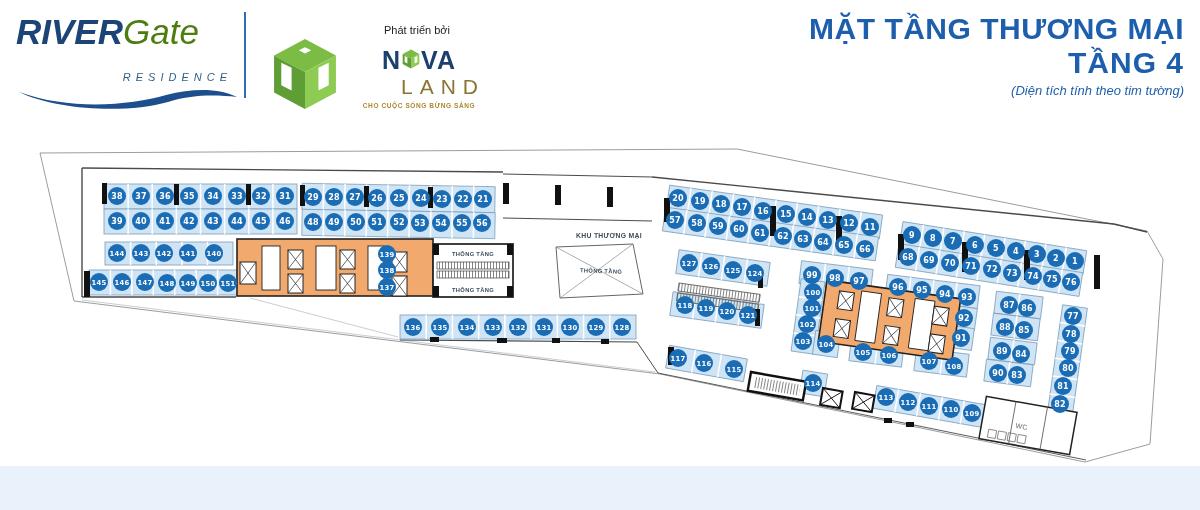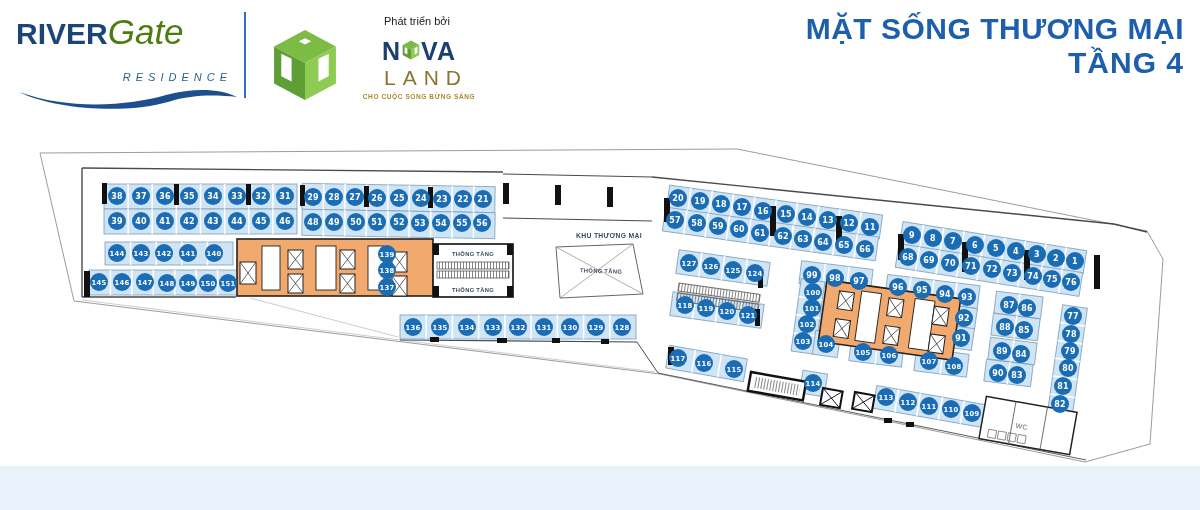--- a/index.html
+++ b/index.html
@@ -1,32 +1,32 @@
 <!DOCTYPE html>
 <html><head>
 <meta charset="utf-8">
 <style>
   html,body{margin:0;padding:0;background:#fff;}
   .page{position:relative;width:1200px;height:510px;background:#fff;overflow:hidden;
         font-family:"Liberation Sans",sans-serif;}
   
   .brand{position:absolute;left:16px;top:12px;width:222px;}
   .brand-line{white-space:nowrap;}
-  .brand-river{font-size:30px;font-weight:bold;color:#1c4577;letter-spacing:0px;text-align:center;}
+  .brand-river{font-size:35px;font-weight:bold;font-style:italic;color:#1c4577;letter-spacing:0px;text-align:center;}
   .brand-gate{font-size:35px;font-style:italic;color:#4d7c0f;}
   .brand-res{font-size:11px;letter-spacing:5px;color:#2a5f8a;font-style:italic;text-align:right;margin-top:19px;padding-right:6px;}
   .brand-wave{margin-top:2px;}
   .v-divider{position:absolute;left:244px;top:12px;width:2px;height:86px;background:#2f6db5;}
-  .nova{position:absolute;left:270px;top:11px;width:210px;height:110px;}
+  .nova{position:absolute;left:270px;top:20px;width:210px;height:110px;}
   .nova-cube{position:absolute;left:2px;top:16px;}
   .nova-dev{position:absolute;left:92px;top:4px;width:110px;text-align:center;font-size:11px;color:#222;}
   .nova-word{position:absolute;left:90px;top:26px;width:118px;text-align:center;white-space:nowrap;}
   .nova-word .n1{font-size:25px;font-weight:bold;color:#1c3f6e;letter-spacing:1px;vertical-align:middle;}
   .nova-word svg{vertical-align:middle;margin:0 1px 4px 1px;}
-  .nova-land{position:absolute;left:90px;top:55px;width:118px;text-align:center;font-size:21px;color:#8a7433;letter-spacing:7px;padding-left:7px;}
+  .nova-land{position:absolute;left:90px;top:55px;width:118px;text-align:right;font-size:21px;color:#8a7433;letter-spacing:7px;padding-left:7px;}
   .nova-tag{position:absolute;left:84px;top:82px;width:130px;text-align:center;font-size:6.5px;font-weight:bold;color:#a98a2f;letter-spacing:0.6px;white-space:nowrap;}
   .title{position:absolute;right:16px;top:12px;text-align:right;color:#1e5fad;}
   .title .t1{font-size:30px;font-weight:bold;letter-spacing:0.5px;line-height:34px;}
   .title .t2{font-size:30px;font-weight:bold;letter-spacing:1px;line-height:34px;}
   .title .t3{font-size:13px;font-style:italic;margin-top:3px;}
   .plan-wrap{position:absolute;left:0;top:0;width:1200px;height:510px;}
 </style>
 </head>
 <body>
 
@@ -61,22 +61,23 @@
           <polygon points="2,18 32,34 32,70 2,54" fill="#5f9d35"></polygon>
           <polygon points="62,18 32,34 32,70 62,54" fill="#8ecb52"></polygon>
           <polygon points="9,25 19,30 19,52 9,47" fill="#ffffff"></polygon>
           <polygon points="45,30 55,25 55,47 45,52" fill="#ffffff"></polygon>
         </svg><span class="n1">VA</span></div>
     <div class="nova-land">LAND</div>
     <div class="nova-tag">CHO CUỘC SỐNG BỪNG SÁNG</div>
   </div>
 
   <div class="title">
-    <div class="t1">MẶT SỐNG THƯƠNG MẠI</div>
+    <div class="t1">MẶT TẦNG THƯƠNG MẠI</div>
     <div class="t2">TẦNG 4</div>
+    <div class="t3">(Diện tích tính theo tim tường)</div>
   </div>
 
   <div class="plan-wrap">
     <svg id="plan" width="1200" height="510" viewBox="0 0 1200 510">
       <defs>
         <pattern id="hatch" width="3" height="8" patternUnits="userSpaceOnUse">
           <line x1="1.5" y1="0" x2="1.5" y2="8" stroke="#777" stroke-width="0.9"></line>
         </pattern>
       </defs>
     <rect x="0" y="466" width="1200" height="44" fill="#e9f2fa"></rect>

